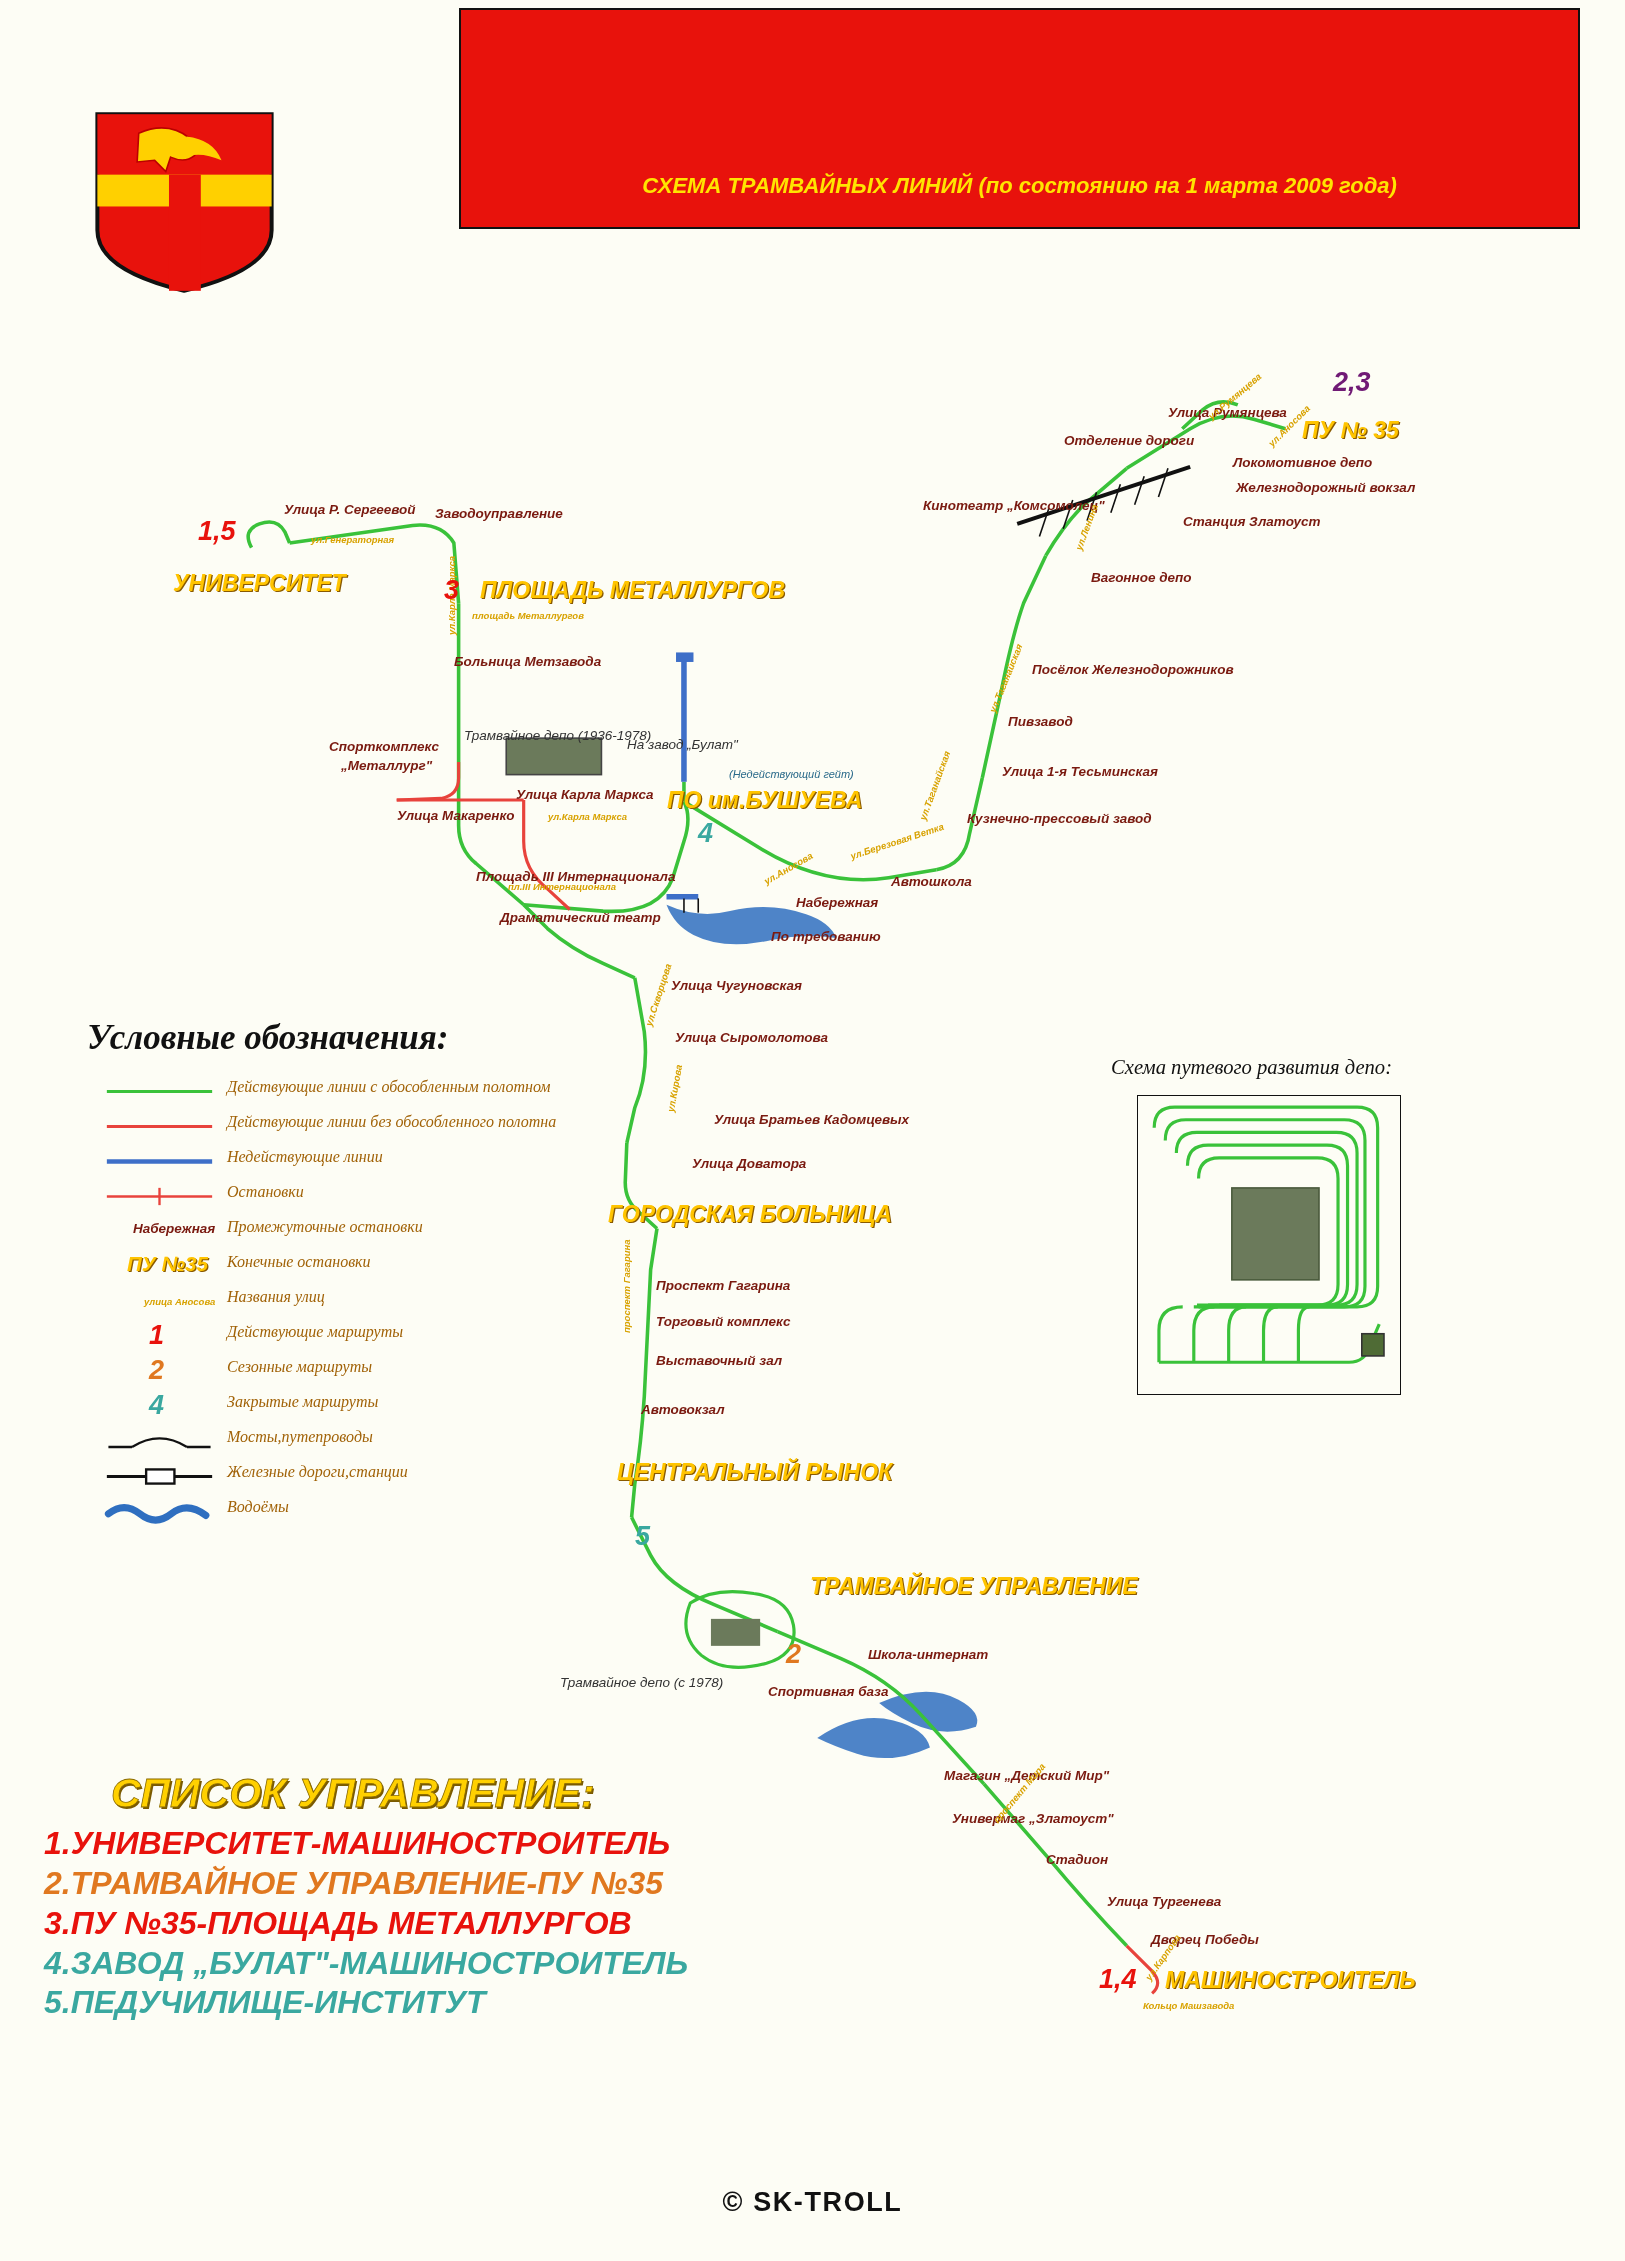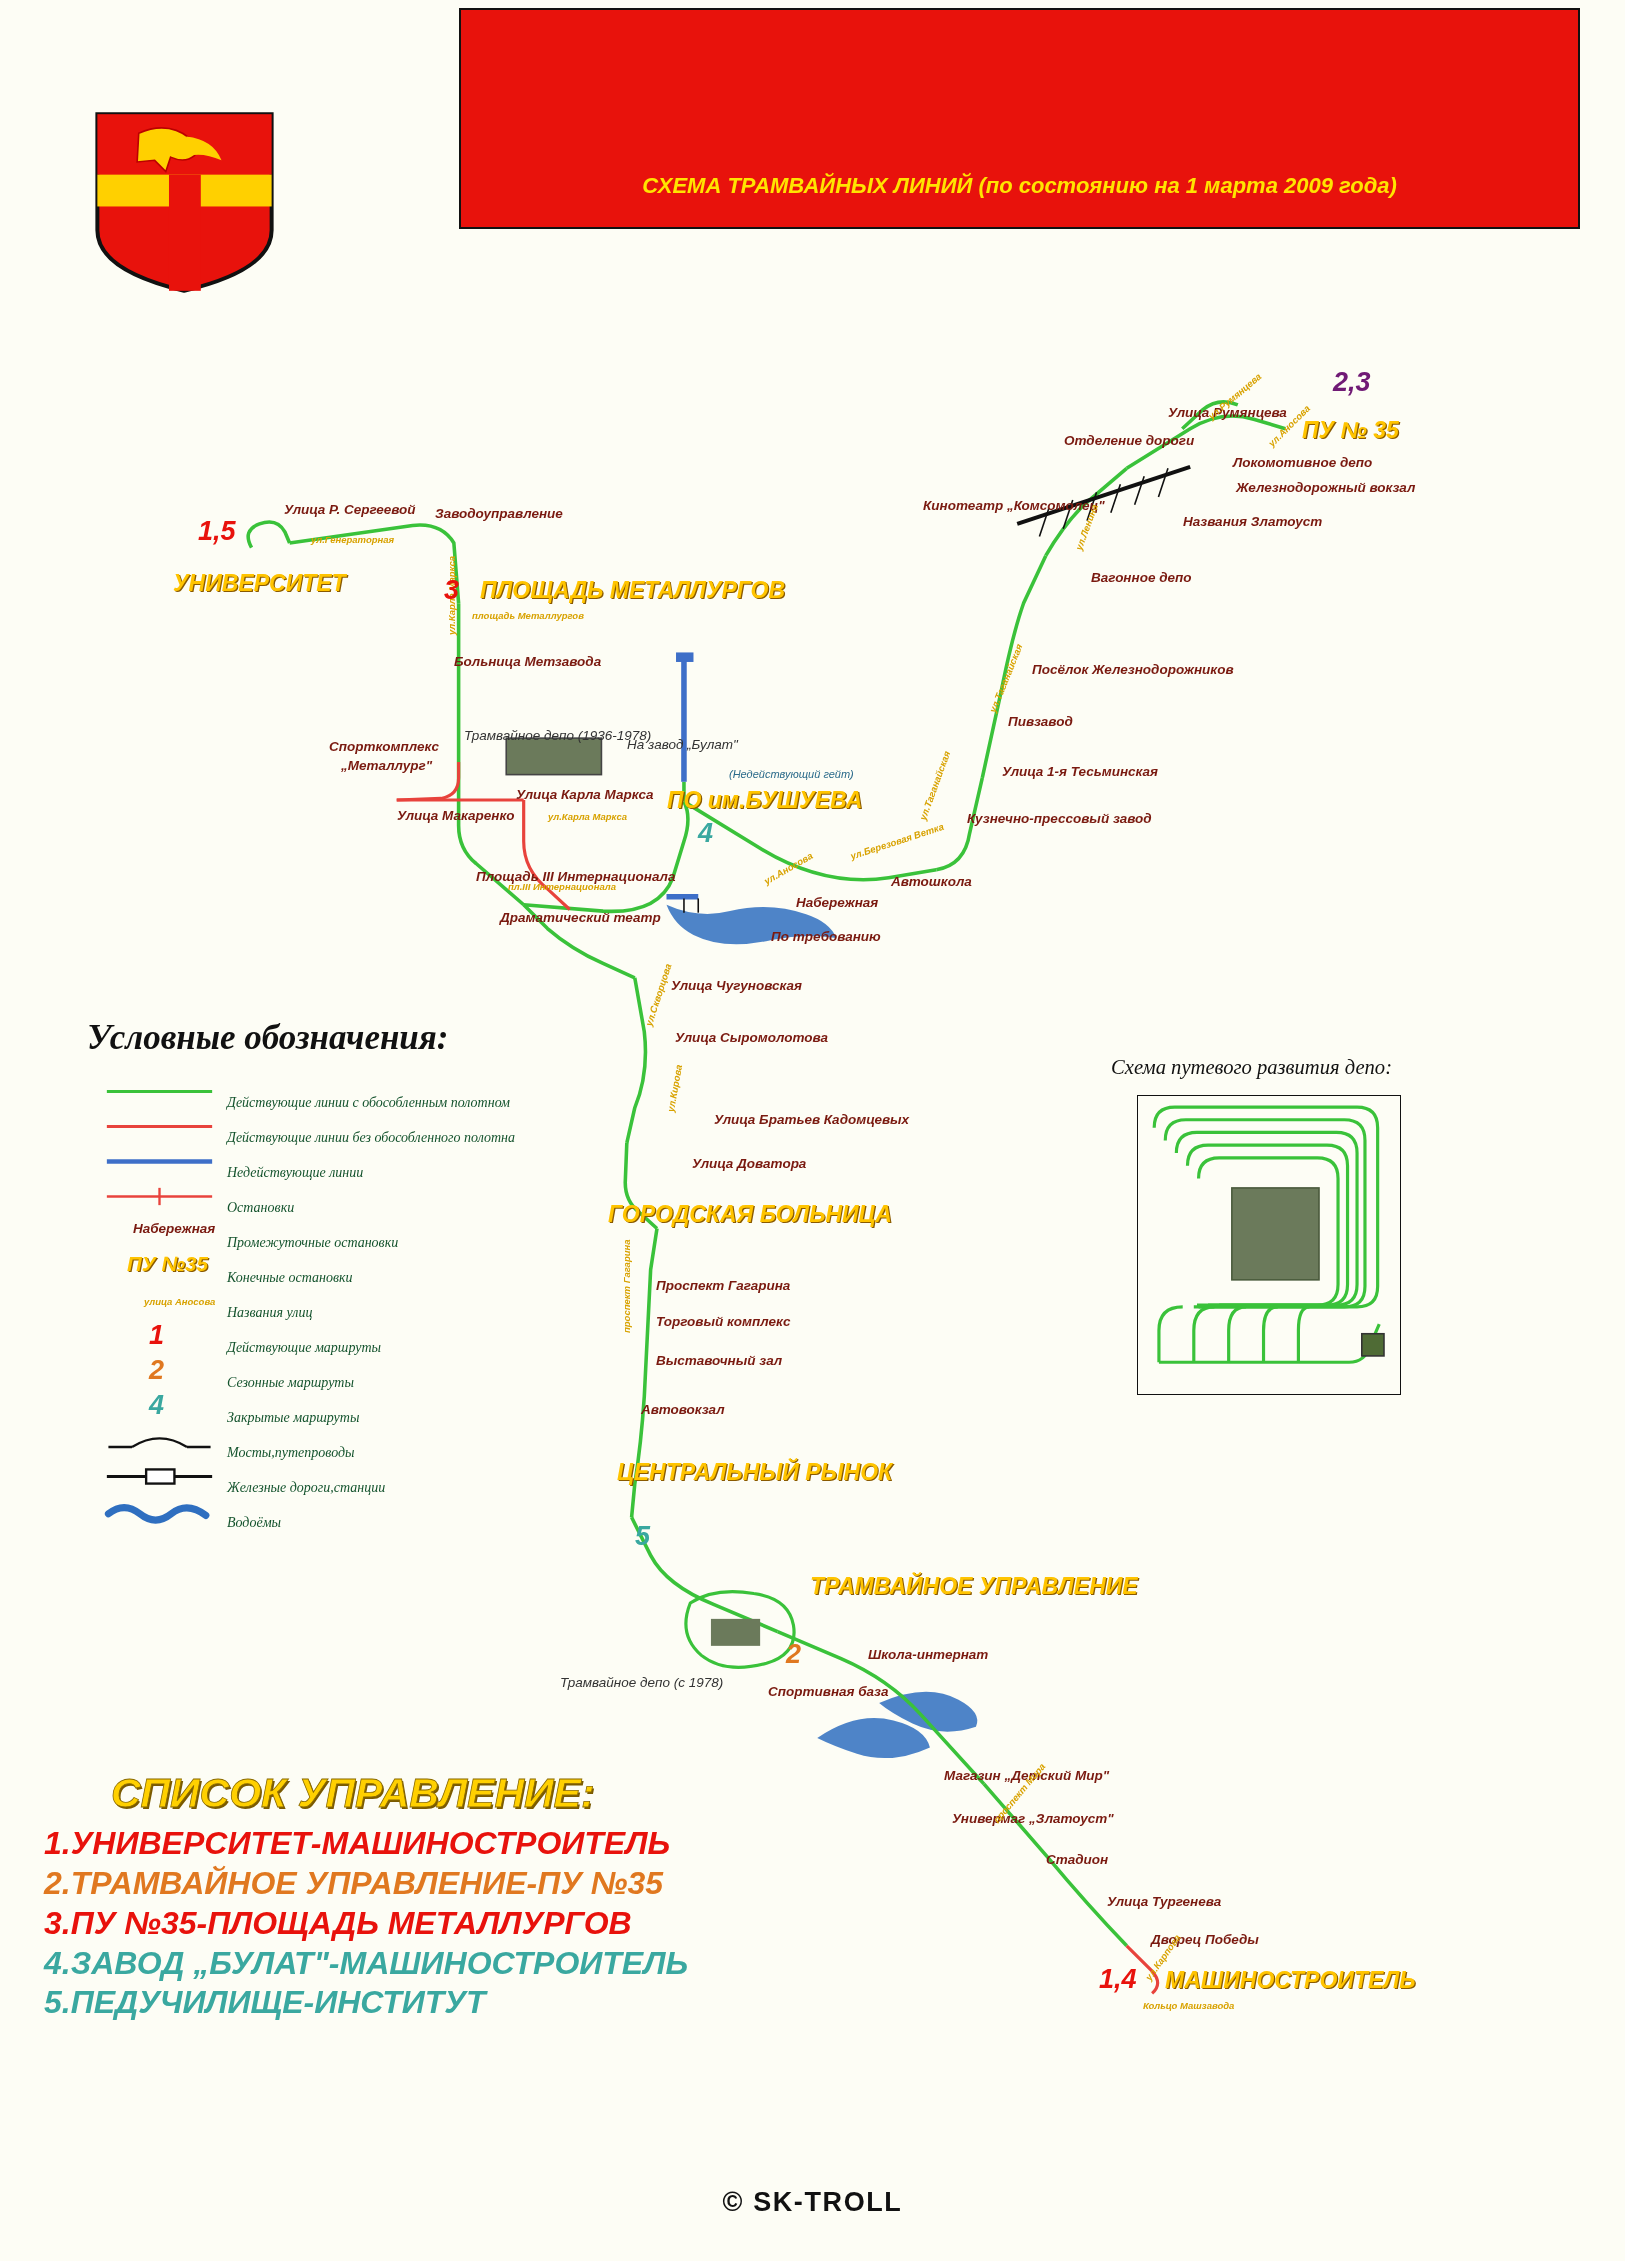--- a/index.html
+++ b/index.html
@@ -44,22 +44,22 @@
   #legend-title{
     left:87px;top:1018px;
     font-size:35px;font-style:italic;font-weight:bold;
     color:#111;
     font-family:"Liberation Serif", serif;
   }
   .legend-row{
     position:absolute;left:56px;width:587px;height:33px;
   }
   .legend-label{
-    position:absolute;left:171px;top:20px;
-    font-size:14px;font-style:italic;color:#14532d;
+    position:absolute;left:171px;top:3px;
+    font-size:16px;font-style:italic;color:#a16207;
     font-family:"Liberation Serif", serif;
     white-space:nowrap;
   }
   .legend-sample{position:absolute;left:44px;top:0;width:119px;height:33px;}
 
   
   #routes-title{
     left:111px;top:1770px;
     font-size:41px;font-weight:bold;font-style:italic;
     color:#ffd000;
@@ -254,21 +254,21 @@
     <div class="stop abs" style="left: 944px; top: 1768px;">Магазин „Детский Мир"</div>
     <div class="stop abs" style="left: 952px; top: 1811px;">Универмаг „Златоуст"</div>
     <div class="stop abs" style="left: 1046px; top: 1852px;">Стадион</div>
     <div class="stop abs" style="left: 1107px; top: 1894px;">Улица Тургенева</div>
     <div class="stop abs" style="left: 1151px; top: 1932px;">Дворец Победы</div>
     <div class="stop abs" style="left: 967px; top: 811px;">Кузнечно-прессовый завод</div>
     <div class="stop abs" style="left: 1002px; top: 764px;">Улица 1-я Тесьминская</div>
     <div class="stop abs" style="left: 1008px; top: 714px;">Пивзавод</div>
     <div class="stop abs" style="left: 1032px; top: 662px;">Посёлок Железнодорожников</div>
     <div class="stop abs" style="left: 1091px; top: 570px;">Вагонное депо</div>
-    <div class="stop abs" style="left: 1183px; top: 514px;">Названия Златоуст</div>
+    <div class="stop abs" style="left: 1183px; top: 514px;">Станция Златоуст</div>
     <div class="stop abs" style="left: 1236px; top: 480px;">Железнодорожный вокзал</div>
     <div class="stop abs" style="left: 1233px; top: 455px;">Локомотивное депо</div>
     <div class="stop abs" style="left: 1064px; top: 433px;">Отделение дороги</div>
     <div class="stop abs" style="left: 1168px; top: 405px;">Улица Румянцева</div>
     <div class="stop abs" style="left: 923px; top: 498px;">Кинотеатр „Комсомолец"</div>
     <div class="street abs" style="left: 311px; top: 534px; transform: rotate(0deg); transform-origin: left top;">ул.Генераторная</div>
     <div class="street abs" style="left: 472px; top: 610px; transform: rotate(0deg); transform-origin: left top;">площадь Металлургов</div>
     <div class="street abs" style="left: 446px; top: 635px; transform: rotate(-90deg); transform-origin: left top;">ул.Карла Маркса</div>
     <div class="street abs" style="left: 548px; top: 811px; transform: rotate(0deg); transform-origin: left top;">ул.Карла Маркса</div>
     <div class="street abs" style="left: 508px; top: 881px; transform: rotate(0deg); transform-origin: left top;">пл.III Интернационала</div>

